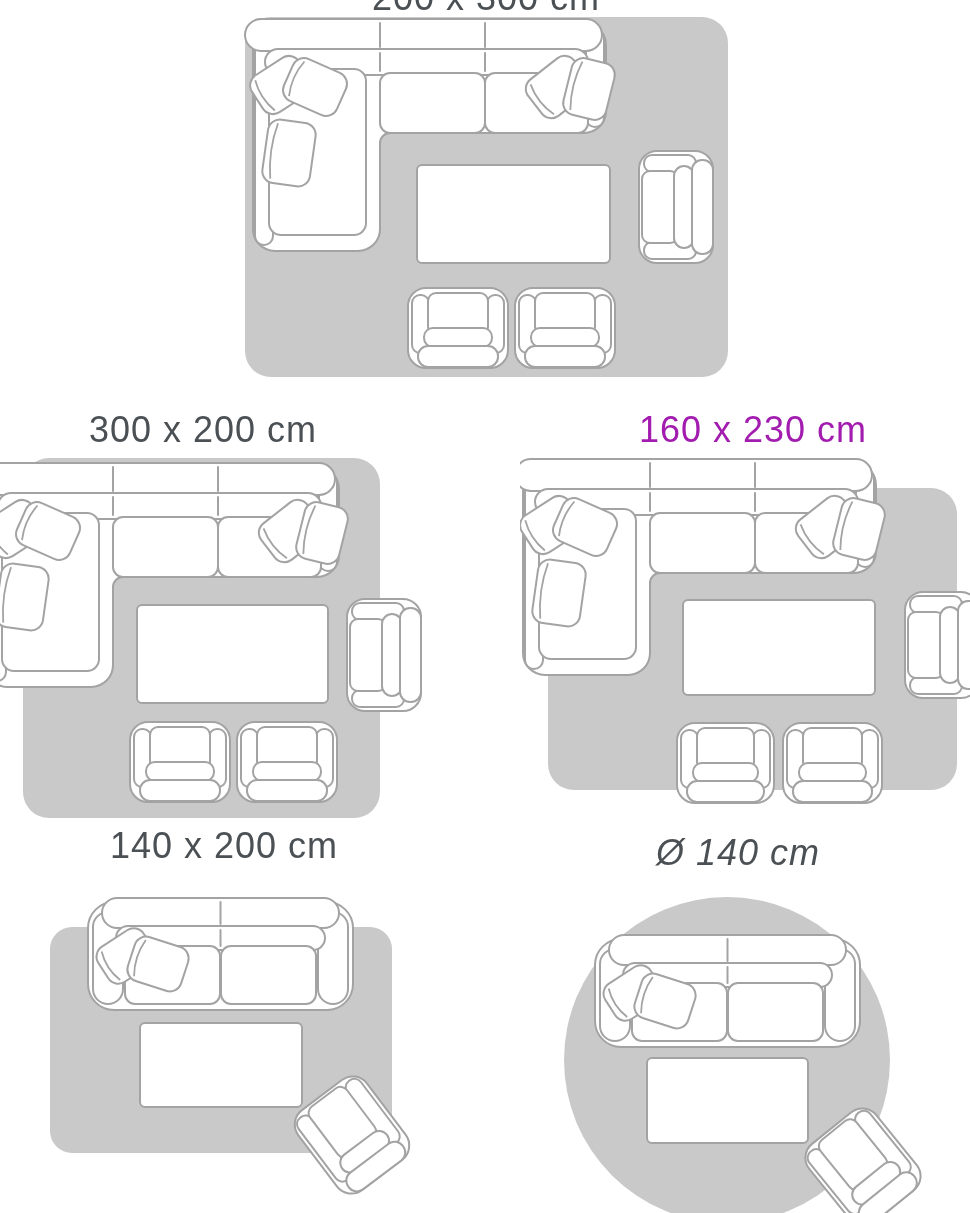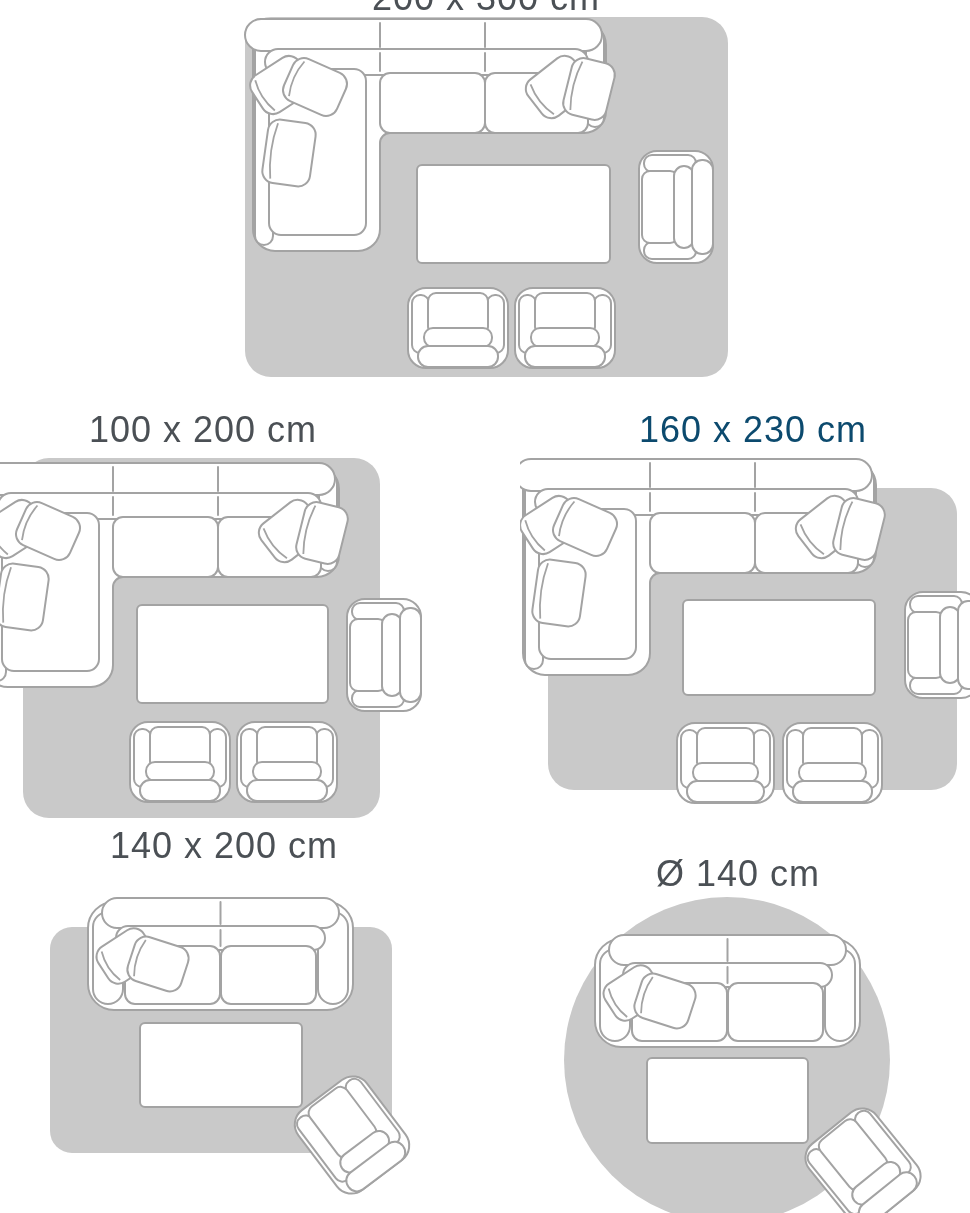--- a/index.html
+++ b/index.html
@@ -13,21 +13,21 @@
   }
   .scene-svg{position:absolute;display:block;overflow:hidden;}
   #cap-1{left:286px;top:-20px;}
   #svg-1{left:238px;top:8px;}
   #cap-2{left:3px;top:412px;}
   #svg-2{left:0px;top:455px;}
   #cap-3{left:553px;top:412px;}
   #svg-3{left:520px;top:455px;}
   #cap-4{left:24px;top:828px;}
   #svg-4{left:40px;top:895px;}
-  #cap-5{left:538px;top:856px;}
+  #cap-5{left:538px;top:835px;font-style:italic;}
   #svg-5{left:555px;top:895px;}
 </style>
 </head>
 <body>
 
 <div id="canvas">
 
   <figure>
     <figcaption id="cap-1" class="size-label" style="color: rgb(75, 80, 85);">200 x 300 cm</figcaption>
     <svg id="svg-1" class="scene-svg" width="508" height="378" viewBox="0 0 508 378">
@@ -90,21 +90,21 @@
           <rect x="281" y="287" width="17" height="58" rx="8" ry="8" fill="#ffffff" stroke="#a3a3a3" stroke-width="2" stroke-linejoin="round"></rect>
           <rect x="356" y="287" width="17" height="58" rx="8" ry="8" fill="#ffffff" stroke="#a3a3a3" stroke-width="2" stroke-linejoin="round"></rect>
           <rect x="297" y="285" width="60" height="42" rx="8" ry="8" fill="#ffffff" stroke="#a3a3a3" stroke-width="2" stroke-linejoin="round"></rect>
           <rect x="293" y="320" width="68" height="19" rx="9" ry="9" fill="#ffffff" stroke="#a3a3a3" stroke-width="2" stroke-linejoin="round"></rect>
           <rect x="287" y="338" width="80" height="21" rx="10" ry="10" fill="#ffffff" stroke="#a3a3a3" stroke-width="2" stroke-linejoin="round"></rect>
         </g>
       </svg>
   </figure>
 
   <figure>
-    <figcaption id="cap-2" class="size-label" style="color: rgb(75, 80, 85);">100 x 200 cm</figcaption>
+    <figcaption id="cap-2" class="size-label" style="color: rgb(75, 80, 85);">300 x 200 cm</figcaption>
     <svg id="svg-2" class="scene-svg" width="432" height="368" viewBox="0 0 432 368">
         <rect x="23" y="3" width="357" height="360" rx="26" ry="26" fill="#c9c9c9"></rect>
         <g>
           <path d="M 8 12 H 317 A 22 22 0 0 1 339 34 V 100 A 22 22 0 0 1 317 122 H 123 A 10 10 0 0 0 113 132 V 210 A 22 22 0 0 1 91 232 H 8 A 22 22 0 0 1 -14 210 V 34 A 22 22 0 0 1 8 12 Z" fill="#ffffff" stroke="#a3a3a3" stroke-width="2" stroke-linejoin="round"></path>
           <rect x="-12" y="18" width="18" height="208" rx="9" ry="9" fill="#ffffff" stroke="#a3a3a3" stroke-width="2" stroke-linejoin="round"></rect>
           <rect x="319" y="18" width="18" height="98" rx="9" ry="9" fill="#ffffff" stroke="#a3a3a3" stroke-width="2" stroke-linejoin="round"></rect>
           <rect x="-22" y="8" width="357" height="32" rx="16" ry="16" fill="#ffffff" stroke="#a3a3a3" stroke-width="2" stroke-linejoin="round"></rect>
           <line x1="113" y1="12" x2="113" y2="36" stroke="#a3a3a3" stroke-width="2" stroke-linecap="round"></line>
           <line x1="218" y1="12" x2="218" y2="36" stroke="#a3a3a3" stroke-width="2" stroke-linecap="round"></line>
           <rect x="-2" y="38" width="323" height="26" rx="13" ry="13" fill="#ffffff" stroke="#a3a3a3" stroke-width="2" stroke-linejoin="round"></rect>
@@ -158,21 +158,21 @@
           <rect x="241" y="274" width="17" height="58" rx="8" ry="8" fill="#ffffff" stroke="#a3a3a3" stroke-width="2" stroke-linejoin="round"></rect>
           <rect x="316" y="274" width="17" height="58" rx="8" ry="8" fill="#ffffff" stroke="#a3a3a3" stroke-width="2" stroke-linejoin="round"></rect>
           <rect x="257" y="272" width="60" height="42" rx="8" ry="8" fill="#ffffff" stroke="#a3a3a3" stroke-width="2" stroke-linejoin="round"></rect>
           <rect x="253" y="307" width="68" height="19" rx="9" ry="9" fill="#ffffff" stroke="#a3a3a3" stroke-width="2" stroke-linejoin="round"></rect>
           <rect x="247" y="325" width="80" height="21" rx="10" ry="10" fill="#ffffff" stroke="#a3a3a3" stroke-width="2" stroke-linejoin="round"></rect>
         </g>
       </svg>
   </figure>
 
   <figure>
-    <figcaption id="cap-3" class="size-label" style="color: #0c4a6e;">160 x 230 cm</figcaption>
+    <figcaption id="cap-3" class="size-label" style="color: #a21caf;">160 x 230 cm</figcaption>
     <svg id="svg-3" class="scene-svg" width="450" height="368" viewBox="0 0 450 368">
         <rect x="28" y="33" width="409" height="302" rx="26" ry="26" fill="#c9c9c9"></rect>
         <g>
           <path d="M 25 8 H 334 A 22 22 0 0 1 356 30 V 96 A 22 22 0 0 1 334 118 H 140 A 10 10 0 0 0 130 128 V 198 A 22 22 0 0 1 108 220 H 25 A 22 22 0 0 1 3 198 V 30 A 22 22 0 0 1 25 8 Z" fill="#ffffff" stroke="#a3a3a3" stroke-width="2" stroke-linejoin="round"></path>
           <rect x="5" y="14" width="18" height="200" rx="9" ry="9" fill="#ffffff" stroke="#a3a3a3" stroke-width="2" stroke-linejoin="round"></rect>
           <rect x="336" y="14" width="18" height="98" rx="9" ry="9" fill="#ffffff" stroke="#a3a3a3" stroke-width="2" stroke-linejoin="round"></rect>
           <rect x="-5" y="4" width="357" height="32" rx="16" ry="16" fill="#ffffff" stroke="#a3a3a3" stroke-width="2" stroke-linejoin="round"></rect>
           <line x1="130" y1="8" x2="130" y2="32" stroke="#a3a3a3" stroke-width="2" stroke-linecap="round"></line>
           <line x1="235" y1="8" x2="235" y2="32" stroke="#a3a3a3" stroke-width="2" stroke-linecap="round"></line>
           <rect x="15" y="34" width="323" height="26" rx="13" ry="13" fill="#ffffff" stroke="#a3a3a3" stroke-width="2" stroke-linejoin="round"></rect>

